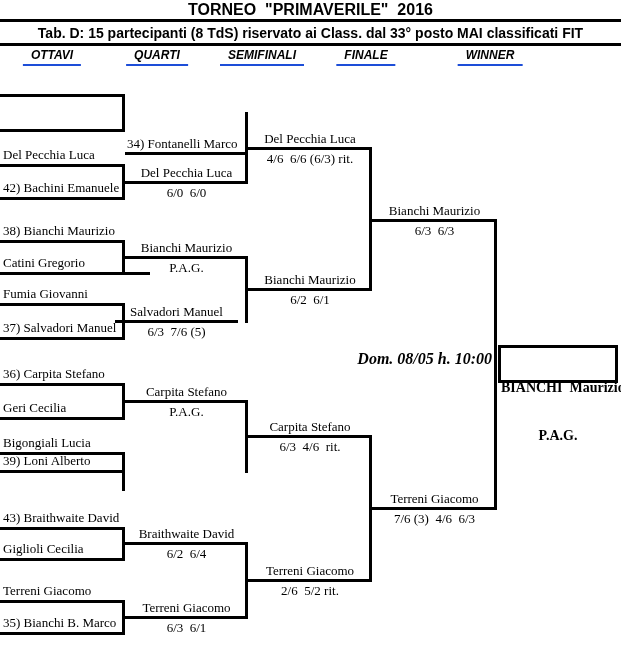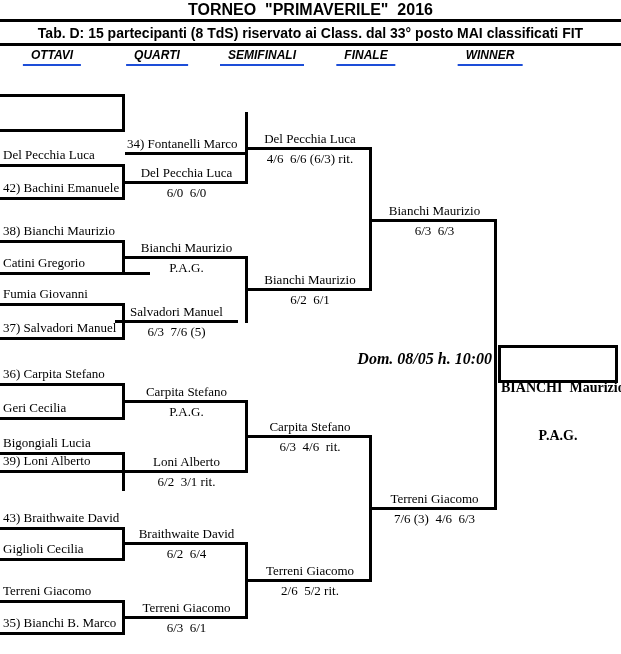--- a/index.html
+++ b/index.html
@@ -114,24 +114,20 @@
     <div class="sc">P.A.G.</div>
   </div>
   <div class="match" style="left:115px;top:304px;width:123px">
     <div class="nm">Salvadori Manuel</div>
     <div class="sc">6/3  7/6 (5)</div>
   </div>
   <div class="match" style="left:125px;top:384px;width:123px">
     <div class="nm">Carpita Stefano</div>
     <div class="sc">P.A.G.</div>
   </div>
-  <div class="match" style="left:125px;top:454px;width:123px">
-    <div class="nm">Loni Alberto</div>
-    <div class="sc">6/2  3/1 rit.</div>
-  </div>
   <div class="match" style="left:125px;top:526px;width:123px">
     <div class="nm">Braithwaite David</div>
     <div class="sc">6/2  6/4</div>
   </div>
   <div class="match" style="left:125px;top:600px;width:123px">
     <div class="nm">Terreni Giacomo</div>
     <div class="sc">6/3  6/1</div>
   </div>
 
   <div class="match" style="left:248px;top:131px;width:124px">

